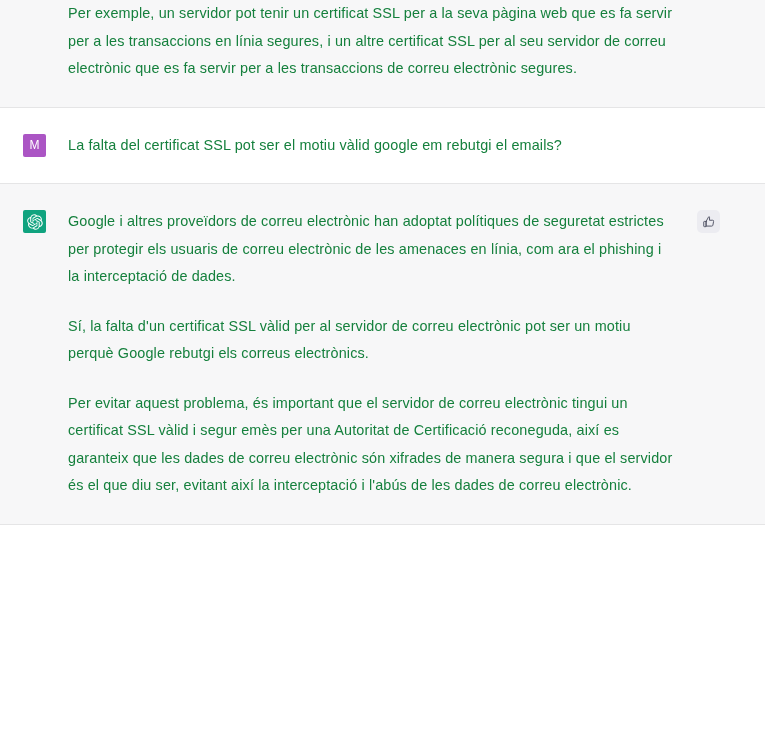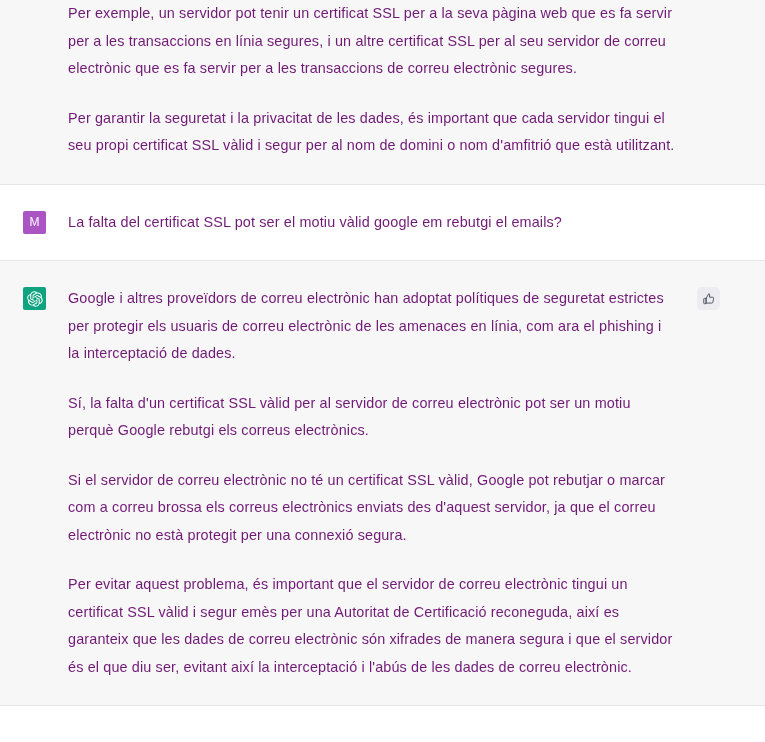--- a/index.html
+++ b/index.html
@@ -88,21 +88,21 @@
 
   
   .body-cell {
     flex: 1 1 auto;
     padding-left: 22px;
     padding-right: 90px;
     min-width: 0;
   }
   .body-cell p {
     margin: 0 0 22px 0;
-    color: #701a75;
+    color: #15803d;
     font-size: 14.4px;
     line-height: 27.5px;
     letter-spacing: 0.01em;
     word-wrap: break-word;
   }
   .body-cell p:last-child {
     margin-bottom: 0;
   }
 
   
@@ -139,21 +139,20 @@
 </head>
 <body>
 
 <div class="conversation">
 
   <section class="msg msg--assistant msg--clipped">
     <div class="msg-inner">
       <div class="avatar-cell"></div>
       <div class="body-cell">
         <p>Per exemple, un servidor pot tenir un certificat SSL per a la seva pàgina web que es fa servir per a les transaccions en línia segures, i un altre certificat SSL per al seu servidor de correu electrònic que es fa servir per a les transaccions de correu electrònic segures.</p>
-        <p>Per garantir la seguretat i la privacitat de les dades, és important que cada servidor tingui el seu propi certificat SSL vàlid i segur per al nom de domini o nom d'amfitrió que està utilitzant.</p>
       </div>
     </div>
   </section>
 
   <section class="msg msg--user">
     <div class="msg-inner">
       <div class="avatar-cell">
         <div class="avatar avatar--user">
           <span>M</span>
         </div>
@@ -171,21 +170,20 @@
           <span>
             <svg viewBox="0 0 41 41" aria-hidden="true">
               <path fill="#ffffff" d="M37.532 16.87a9.963 9.963 0 0 0-.856-8.184 10.078 10.078 0 0 0-10.855-4.835A9.964 9.964 0 0 0 18.306.5a10.079 10.079 0 0 0-9.614 6.977 9.967 9.967 0 0 0-6.664 4.834 10.08 10.08 0 0 0 1.24 11.817 9.965 9.965 0 0 0 .856 8.185 10.079 10.079 0 0 0 10.855 4.835 9.965 9.965 0 0 0 7.516 3.35 10.078 10.078 0 0 0 9.617-6.981 9.967 9.967 0 0 0 6.663-4.834 10.079 10.079 0 0 0-1.243-11.813ZM22.498 37.886a7.474 7.474 0 0 1-4.799-1.735c.061-.033.168-.092.237-.134l7.964-4.6a1.294 1.294 0 0 0 .655-1.134V19.054l3.366 1.944a.12.12 0 0 1 .066.092v9.299a7.505 7.505 0 0 1-7.49 7.496ZM6.392 31.006a7.471 7.471 0 0 1-.894-5.023c.06.036.162.099.237.141l7.964 4.6a1.297 1.297 0 0 0 1.308 0l9.724-5.614v3.888a.12.12 0 0 1-.048.103l-8.051 4.649a7.504 7.504 0 0 1-10.24-2.744ZM4.297 13.62A7.469 7.469 0 0 1 8.2 10.333c0 .068-.004.19-.004.274v9.201a1.294 1.294 0 0 0 .654 1.132l9.723 5.614-3.366 1.944a.12.12 0 0 1-.114.01L7.04 23.856a7.504 7.504 0 0 1-2.743-10.237Zm27.658 6.437-9.724-5.615 3.367-1.943a.121.121 0 0 1 .113-.01l8.052 4.648a7.498 7.498 0 0 1-1.158 13.528v-9.476a1.293 1.293 0 0 0-.65-1.132Zm3.35-5.043c-.059-.037-.162-.099-.236-.141l-7.965-4.6a1.298 1.298 0 0 0-1.308 0l-9.723 5.614v-3.888a.12.12 0 0 1 .048-.103l8.05-4.645a7.497 7.497 0 0 1 11.135 7.763Zm-21.063 6.929-3.367-1.944a.12.12 0 0 1-.065-.092v-9.299a7.497 7.497 0 0 1 12.293-5.756 6.94 6.94 0 0 0-.236.134l-7.965 4.6a1.294 1.294 0 0 0-.654 1.132l-.006 11.225Zm1.829-3.943 4.33-2.501 4.332 2.5v5l-4.331 2.5-4.331-2.5V18Z"></path>
             </svg>
           </span>
         </div>
       </div>
       <div class="body-cell">
         <p>Google i altres proveïdors de correu electrònic han adoptat polítiques de seguretat estrictes per protegir els usuaris de correu electrònic de les amenaces en línia, com ara el phishing i la interceptació de dades.</p>
         <p>Sí, la falta d'un certificat SSL vàlid per al servidor de correu electrònic pot ser un motiu perquè Google rebutgi els correus electrònics.</p>
-        <p>Si el servidor de correu electrònic no té un certificat SSL vàlid, Google pot rebutjar o marcar com a correu brossa els correus electrònics enviats des d'aquest servidor, ja que el correu electrònic no està protegit per una connexió segura.</p>
         <p>Per evitar aquest problema, és important que el servidor de correu electrònic tingui un certificat SSL vàlid i segur emès per una Autoritat de Certificació reconeguda, així es garanteix que les dades de correu electrònic són xifrades de manera segura i que el servidor és el que diu ser, evitant així la interceptació i l'abús de les dades de correu electrònic.</p>
       </div>
     </div>
 
     <div class="actions">
       <button class="action-btn" title="Thumbs up">
         <span>
           <svg viewBox="0 0 24 24" aria-hidden="true">
             <path d="M7 11v9H4a1 1 0 0 1-1-1v-7a1 1 0 0 1 1-1h3Z"></path>
             <path d="M7 11l4.2-7.6a.9.9 0 0 1 1.7.44V9h5.3a1.7 1.7 0 0 1 1.67 2.02l-1.2 6.4A2 2 0 0 1 16.7 19H7v-8Z"></path>

